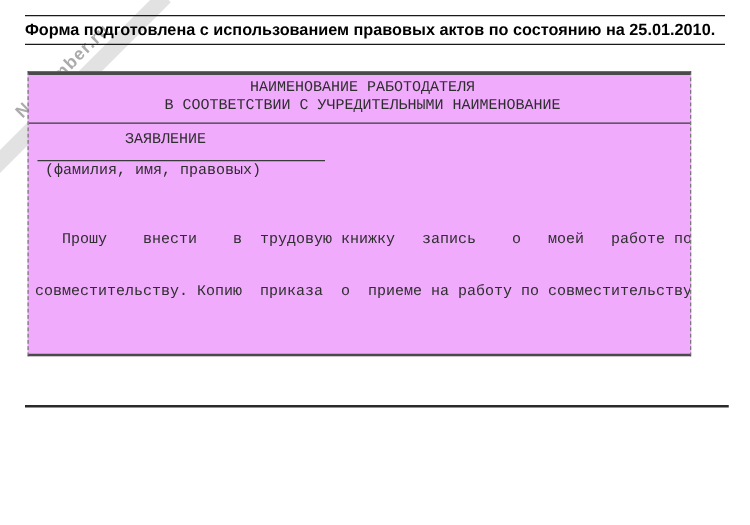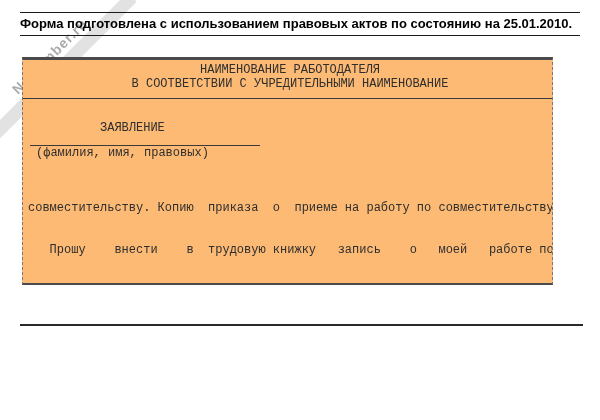--- a/index.html
+++ b/index.html
@@ -21,32 +21,32 @@
   
   .banner{
     position:absolute;left:20px;top:12px;width:560px;z-index:2;
     border-top:1px solid #1a1a1a;border-bottom:1px solid #1a1a1a;
     padding:3px 0 4px 0;text-align:left;
     font-weight:bold;font-size:13px;color:#000;
   }
   
   .doc-box{
     position:absolute;left:22px;top:57px;width:531px;height:228px;
-    box-sizing:border-box;z-index:1;background:#fdba74;
+    box-sizing:border-box;z-index:1;background:#f0abfc;
     border-top:3px solid #4a4a4a;border-bottom:2px solid #4a4a4a;
     border-left:1px dashed #787878;border-right:1px dashed #787878;
     padding:3px 0 0 5px;
     font-family:"Liberation Mono","DejaVu Sans Mono",monospace;
     font-size:12px;line-height:14px;color:#2e2e2e;
     overflow:hidden;
   }
   .doc-box div{white-space:pre;}
   .doc-header{text-align:center;}
   .doc-rule{border-top:1px solid #3a3a3a;margin:7px 0 0 -5px;height:0;}
-  .title-row{display:flex;justify-content:space-between;margin-top:22px;padding-right:2px;text-align:right;}
+  .title-row{display:flex;justify-content:space-between;margin-top:5px;padding-right:2px;text-align:right;}
   .title-left{margin-left:72px;}
   .sub2{margin-left:33px;}
   .fio-line{width:230px;border-bottom:1px solid #3a3a3a;height:10px;margin-left:2px;}
   .fio-caption{margin-left:8px;}
   .body-par{margin-top:13px;}
   
   .bottom-sep{
     position:absolute;left:20px;top:324px;width:563px;height:0;
     border-top:2px solid #2a2a2a;z-index:1;
   }
@@ -72,20 +72,20 @@
 
   <div class="title-row">
     <span class="title-left">ЗАЯВЛЕНИЕ</span>
   </div>
 
 
   <div class="fio-line"></div>
   <div class="fio-caption">(фамилия, имя, правовых)</div>
 
   <div class="body-par">
+    <div>   Прошу    внести    в  трудовую книжку   запись    о   моей   работе по</div>
     <div>совместительству. Копию  приказа  о  приеме на работу по совместительству</div>
-    <div>   Прошу    внести    в  трудовую книжку   запись    о   моей   работе по</div>
     
   </div>
 
 </div>
 
 <div class="bottom-sep"></div>
 
 </body></html>

